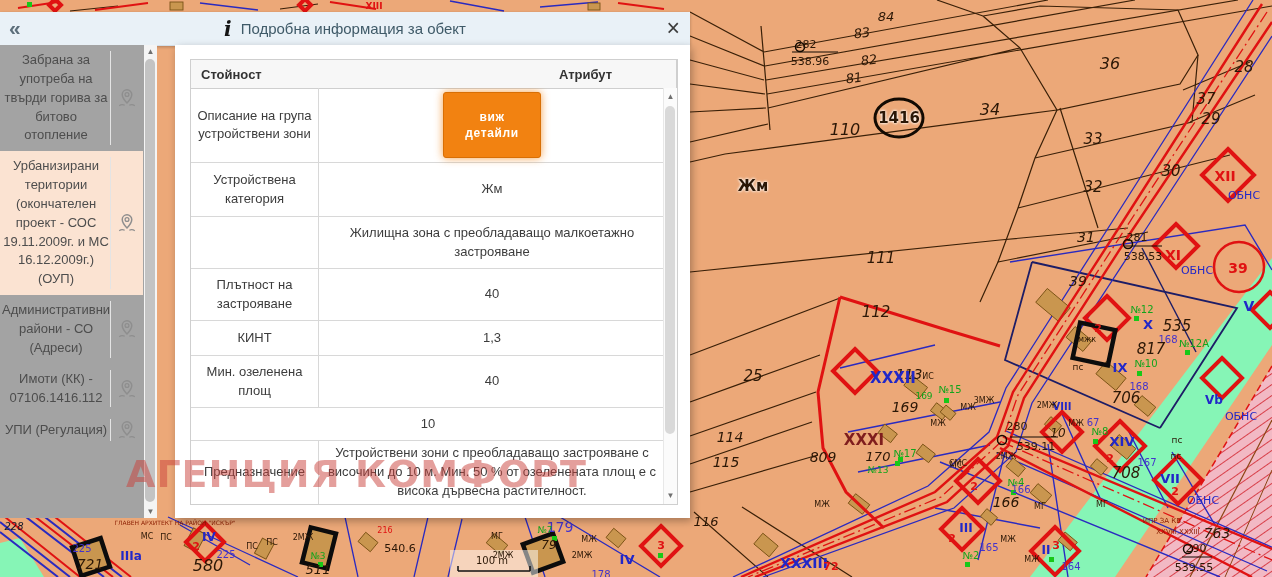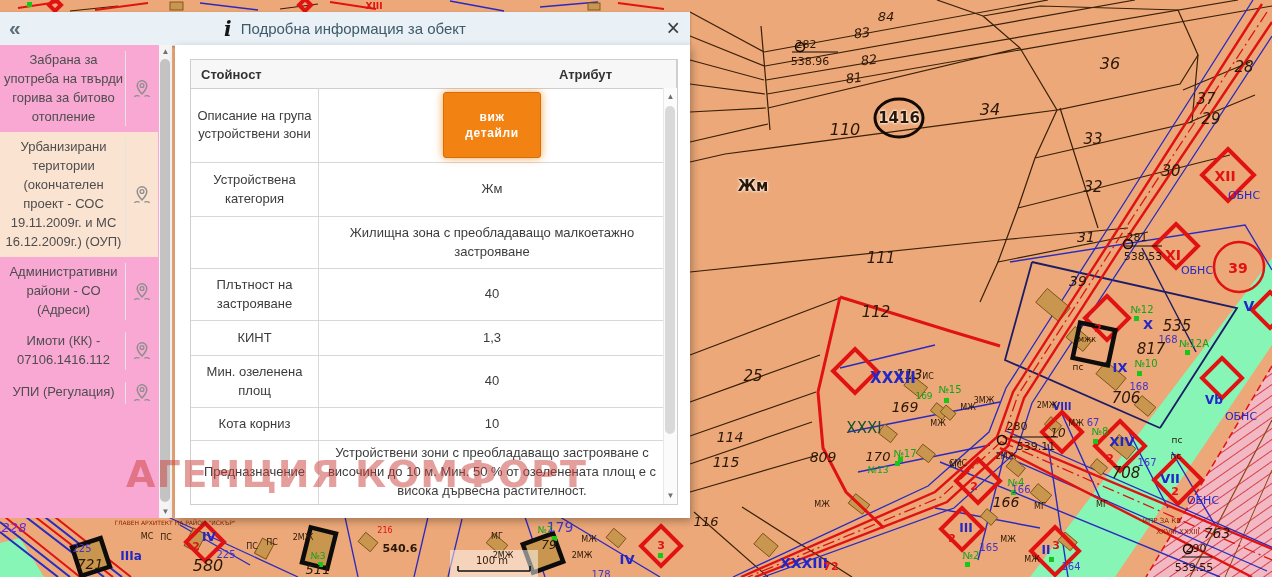--- a/index.html
+++ b/index.html
@@ -10,21 +10,21 @@
   .map-label{position:absolute;white-space:nowrap;line-height:1;font-family:"DejaVu Sans",sans-serif}
 
   .topbar{position:absolute;left:0;top:12px;width:690px;height:33px;background:#E9F1F7;z-index:10;
           border-bottom:1px solid #d3e0ea;box-shadow:0 1px 3px rgba(0,0,0,.25)}
   .collapse{position:absolute;left:9px;top:4px;font-size:21px;font-weight:bold;color:#5d6f7b;cursor:pointer}
   .title-wrap{position:absolute;left:0;right:0;top:0;height:33px;display:flex;align-items:center;justify-content:center;gap:9px}
   .info-i{font-family:"DejaVu Serif",serif;font-style:italic;font-weight:bold;font-size:20px;color:#151515}
   .dlg-title{font-size:15px;color:#3f5a68}
   .close-x{position:absolute;right:10px;top:2px;font-size:23px;color:#3c3c3c;cursor:pointer;line-height:29px}
 
-  .sidebar{position:absolute;left:0;top:45px;width:172px;height:473px;background:#f9a8d4;z-index:10}
+  .sidebar{position:absolute;left:0;top:45px;width:157px;height:473px;background:#a3a3a3;z-index:10}
   .side-list{position:absolute;left:0;top:0;right:14px;bottom:0;overflow:hidden}
   .side-item{display:flex;align-items:center;padding:6px 0 6px 2px}
   .side-item.active{background:#FBE3D2}
   .side-label{flex:1;text-align:center;font-size:13px;color:#4d4d4d;line-height:1.45}
   .side-icon{width:32px;display:flex;align-items:center;justify-content:center;border-left:1px solid #e4e4e4;align-self:stretch}
   .sb{position:absolute;right:0;top:0;bottom:0;width:13px;background:#f4f4f4}
   .sb-btn{position:absolute;left:0;width:13px;height:13px;font-size:8px;color:#6f6f6f;text-align:center;line-height:13px;cursor:pointer}
   .sb-thumb{position:absolute;left:1px;width:10px;background:#c3c3c3;border-radius:5px;cursor:pointer}
 
   .modal{position:absolute;left:175px;top:45px;width:515px;height:473px;background:#fff;z-index:10;
@@ -206,21 +206,21 @@
     <span class="map-label" style="left: 876px; top: 312px; transform: translate(-50%, -50%); color: rgb(43, 23, 6); font-size: 15px; font-weight: 400; font-style: italic;">112</span>
     <span class="map-label" style="left: 753px; top: 376px; transform: translate(-50%, -50%); color: rgb(43, 23, 6); font-size: 15px; font-weight: 400; font-style: italic;">25</span>
     <span class="map-label" style="left: 730px; top: 437px; transform: translate(-50%, -50%); color: rgb(43, 23, 6); font-size: 14px; font-weight: 400; font-style: italic;">114</span>
     <span class="map-label" style="left: 726px; top: 462px; transform: translate(-50%, -50%); color: rgb(43, 23, 6); font-size: 14px; font-weight: 400; font-style: italic;">115</span>
     <span class="map-label" style="left: 706px; top: 521px; transform: translate(-50%, -50%); color: rgb(43, 23, 6); font-size: 13px; font-weight: 400; font-style: italic;">116</span>
     <span class="map-label" style="left: 909px; top: 374px; transform: translate(-50%, -50%); color: rgb(43, 23, 6); font-size: 14px; font-weight: 400; font-style: italic;">113</span>
     <span class="map-label" style="left: 905px; top: 407px; transform: translate(-50%, -50%); color: rgb(43, 23, 6); font-size: 14px; font-weight: 400; font-style: italic;">169</span>
     <span class="map-label" style="left: 823px; top: 457px; transform: translate(-50%, -50%); color: rgb(43, 23, 6); font-size: 14px; font-weight: 400; font-style: italic;">809</span>
     <span class="map-label" style="left: 878px; top: 456px; transform: translate(-50%, -50%); color: rgb(43, 23, 6); font-size: 13px; font-weight: 400; font-style: italic;">170</span>
     <span class="map-label" style="left: 893px; top: 378px; transform: translate(-50%, -50%); color: rgb(33, 39, 200); font-size: 15px; font-weight: 700; font-style: normal;">XXXII</span>
-    <span class="map-label" style="left: 864px; top: 428px; transform: translate(-50%, -50%); color: #14532d; font-size: 15px; font-weight: 400; font-style: normal;">XXXI</span>
+    <span class="map-label" style="left: 864px; top: 440px; transform: translate(-50%, -50%); color: #7f1d1d; font-size: 15px; font-weight: 700; font-style: normal;">XXXI</span>
     <span class="map-label" style="left: 950px; top: 390px; transform: translate(-50%, -50%); color: rgb(18, 164, 28); font-size: 10px; font-weight: 400; font-style: normal;">№15</span>
     <span class="map-label" style="left: 924px; top: 396px; transform: translate(-50%, -50%); color: rgb(18, 164, 28); font-size: 9px; font-weight: 400; font-style: normal;">169</span>
     <span class="map-label" style="left: 905px; top: 454px; transform: translate(-50%, -50%); color: rgb(18, 164, 28); font-size: 10px; font-weight: 400; font-style: normal;">№17</span>
     <span class="map-label" style="left: 878px; top: 470px; transform: translate(-50%, -50%); color: rgb(18, 164, 28); font-size: 9px; font-weight: 400; font-style: normal;">№13</span>
     <span class="map-label" style="left: 928px; top: 377px; transform: translate(-50%, -50%); color: rgb(43, 23, 6); font-size: 8px; font-weight: 400; font-style: normal;">ИС</span>
     <span class="map-label" style="left: 984px; top: 401px; transform: translate(-50%, -50%); color: rgb(43, 23, 6); font-size: 8px; font-weight: 400; font-style: normal;">3МЖ</span>
     <span class="map-label" style="left: 938px; top: 424px; transform: translate(-50%, -50%); color: rgb(43, 23, 6); font-size: 8px; font-weight: 400; font-style: normal;">МЖ</span>
     <span class="map-label" style="left: 958px; top: 464px; transform: translate(-50%, -50%); color: rgb(43, 23, 6); font-size: 8px; font-weight: 400; font-style: normal;">СМС</span>
     <span class="map-label" style="left: 822px; top: 505px; transform: translate(-50%, -50%); color: rgb(43, 23, 6); font-size: 8px; font-weight: 400; font-style: normal;">МЖ</span>
     <span class="map-label" style="left: 1110px; top: 64px; transform: translate(-50%, -50%); color: rgb(43, 23, 6); font-size: 16px; font-weight: 400; font-style: italic;">36</span>
@@ -287,36 +287,36 @@
     <span class="map-label" style="left: 1040px; top: 507px; transform: translate(-50%, -50%); color: rgb(43, 23, 6); font-size: 8px; font-weight: 400; font-style: normal;">МГ</span>
     <span class="map-label" style="left: 966px; top: 528px; transform: translate(-50%, -50%); color: rgb(33, 39, 200); font-size: 12px; font-weight: 700; font-style: normal;">III</span>
     <span class="map-label" style="left: 952px; top: 538px; transform: translate(-50%, -50%); color: rgb(224, 18, 18); font-size: 11px; font-weight: 700; font-style: normal;">2</span>
     <span class="map-label" style="left: 971px; top: 556px; transform: translate(-50%, -50%); color: rgb(18, 164, 28); font-size: 10px; font-weight: 400; font-style: normal;">№2</span>
     <span class="map-label" style="left: 989px; top: 548px; transform: translate(-50%, -50%); color: rgb(68, 51, 204); font-size: 10px; font-weight: 400; font-style: normal;">165</span>
     <span class="map-label" style="left: 1008px; top: 540px; transform: translate(-50%, -50%); color: rgb(43, 23, 6); font-size: 8px; font-weight: 400; font-style: normal;">МЖ</span>
     <span class="map-label" style="left: 1046px; top: 550px; transform: translate(-50%, -50%); color: rgb(33, 39, 200); font-size: 12px; font-weight: 700; font-style: normal;">II</span>
     <span class="map-label" style="left: 1056px; top: 545px; transform: translate(-50%, -50%); color: rgb(224, 18, 18); font-size: 11px; font-weight: 700; font-style: normal;">3</span>
     <span class="map-label" style="left: 1071px; top: 567px; transform: translate(-50%, -50%); color: rgb(68, 51, 204); font-size: 10px; font-weight: 400; font-style: normal;">164</span>
     <span class="map-label" style="left: 1032px; top: 560px; transform: translate(-50%, -50%); color: rgb(43, 23, 6); font-size: 8px; font-weight: 400; font-style: normal;">МЖ</span>
-    <span class="map-label" style="left: 14px; top: 527px; transform: translate(-50%, -50%); color: #6d28d9; font-size: 13px; font-weight: 400; font-style: italic;">228</span>
+    <span class="map-label" style="left: 14px; top: 527px; transform: translate(-50%, -50%); color: #0f172a; font-size: 10px; font-weight: 400; font-style: italic;">228</span>
     <span class="map-label" style="left: 90px; top: 564px; transform: translate(-50%, -50%); color: rgb(43, 23, 6); font-size: 14px; font-weight: 400; font-style: italic;">721</span>
     <span class="map-label" style="left: 131px; top: 556px; transform: translate(-50%, -50%); color: rgb(33, 39, 200); font-size: 12px; font-weight: 700; font-style: normal;">IIIa</span>
     <span class="map-label" style="left: 82px; top: 549px; transform: translate(-50%, -50%); color: rgb(68, 51, 204); font-size: 10px; font-weight: 400; font-style: normal;">225</span>
     <span class="map-label" style="left: 147px; top: 537px; transform: translate(-50%, -50%); color: rgb(43, 23, 6); font-size: 8px; font-weight: 400; font-style: normal;">МС</span>
     <span class="map-label" style="left: 166px; top: 538px; transform: translate(-50%, -50%); color: rgb(43, 23, 6); font-size: 8px; font-weight: 400; font-style: normal;">ПС</span>
     <span class="map-label" style="left: 209px; top: 537px; transform: translate(-50%, -50%); color: rgb(33, 39, 200); font-size: 12px; font-weight: 700; font-style: normal;">IV</span>
     <span class="map-label" style="left: 196px; top: 546px; transform: translate(-50%, -50%); color: rgb(224, 18, 18); font-size: 11px; font-weight: 700; font-style: normal;">2</span>
     <span class="map-label" style="left: 226px; top: 555px; transform: translate(-50%, -50%); color: rgb(68, 51, 204); font-size: 10px; font-weight: 400; font-style: normal;">225</span>
     <span class="map-label" style="left: 208px; top: 566px; transform: translate(-50%, -50%); color: rgb(43, 23, 6); font-size: 16px; font-weight: 400; font-style: italic;">580</span>
     <span class="map-label" style="left: 252px; top: 547px; transform: translate(-50%, -50%); color: rgb(43, 23, 6); font-size: 8px; font-weight: 400; font-style: normal;">ПС</span>
     <span class="map-label" style="left: 272px; top: 543px; transform: translate(-50%, -50%); color: rgb(43, 23, 6); font-size: 8px; font-weight: 400; font-style: normal;">ПС</span>
     <span class="map-label" style="left: 303px; top: 538px; transform: translate(-50%, -50%); color: rgb(43, 23, 6); font-size: 8px; font-weight: 400; font-style: normal;">2МЖ</span>
     <span class="map-label" style="left: 318px; top: 556px; transform: translate(-50%, -50%); color: rgb(18, 164, 28); font-size: 9px; font-weight: 400; font-style: normal;">№3</span>
     <span class="map-label" style="left: 318px; top: 569px; transform: translate(-50%, -50%); color: rgb(43, 23, 6); font-size: 13px; font-weight: 400; font-style: italic;">511</span>
-    <span class="map-label" style="left: 400px; top: 548px; transform: translate(-50%, -50%); color: rgb(43, 23, 6); font-size: 11px; font-weight: 700; font-style: normal;">540.6</span>
+    <span class="map-label" style="left: 400px; top: 548px; transform: translate(-50%, -50%); color: rgb(43, 23, 6); font-size: 11px; font-weight: 400; font-style: normal;">540.6</span>
     <span class="map-label" style="left: 385px; top: 531px; transform: translate(-50%, -50%); color: rgb(224, 18, 18); font-size: 8px; font-weight: 400; font-style: normal;">216</span>
     <span class="map-label" style="left: 175px; top: 523px; transform: translate(-50%, -50%); color: rgb(139, 29, 0); font-size: 6px; font-weight: 400; font-style: normal;">ГЛАВЕН АРХИТЕКТ НА РАЙОН "ИСКЪР"</span>
     <span class="map-label" style="left: 497px; top: 537px; transform: translate(-50%, -50%); color: rgb(43, 23, 6); font-size: 8px; font-weight: 400; font-style: normal;">МГ</span>
     <span class="map-label" style="left: 503px; top: 556px; transform: translate(-50%, -50%); color: rgb(43, 23, 6); font-size: 8px; font-weight: 400; font-style: normal;">2МЖ</span>
     <span class="map-label" style="left: 560px; top: 527px; transform: translate(-50%, -50%); color: rgb(68, 51, 204); font-size: 14px; font-weight: 400; font-style: normal;">179</span>
     <span class="map-label" style="left: 545px; top: 530px; transform: translate(-50%, -50%); color: rgb(18, 164, 28); font-size: 9px; font-weight: 400; font-style: normal;">№7</span>
     <span class="map-label" style="left: 549px; top: 545px; transform: translate(-50%, -50%); color: rgb(43, 23, 6); font-size: 12px; font-weight: 400; font-style: italic;">79</span>
     <span class="map-label" style="left: 589px; top: 540px; transform: translate(-50%, -50%); color: rgb(43, 23, 6); font-size: 8px; font-weight: 400; font-style: normal;">МЖ</span>
     <span class="map-label" style="left: 582px; top: 556px; transform: translate(-50%, -50%); color: rgb(43, 23, 6); font-size: 8px; font-weight: 400; font-style: normal;">2МЖ</span>
     <span class="map-label" style="left: 627px; top: 559px; transform: translate(-50%, -50%); color: rgb(33, 39, 200); font-size: 13px; font-weight: 700; font-style: normal;">IV</span>
@@ -426,21 +426,20 @@
         </div>
         <div class="t-row" style="height: 35px;">
           <div class="t-attr">КИНТ</div>
           <div class="t-val">1,3</div>
         </div>
         <div class="t-row" style="height: 52px;">
           <div class="t-attr">Мин. озеленена площ</div>
           <div class="t-val">40</div>
         </div>
         <div class="t-row" style="height: 33px;">
-          <div class="t-attr">Кота корниз</div>
           <div class="t-val">10</div>
         </div>
         <div class="t-row" style="height: 64px;">
           <div class="t-attr">Предназначение</div>
           <div class="t-val">Устройствени зони с преобладаващо застрояване с височини до 10 м. Мин. 50 % от озеленената площ е с висока дървесна растителност.</div>
         </div>
       </div>
     <div class="tsb">
       <div class="sb-btn" style="top:2px">▲</div>
       <div class="sb-thumb" style="top:18px;height:328px"></div>

